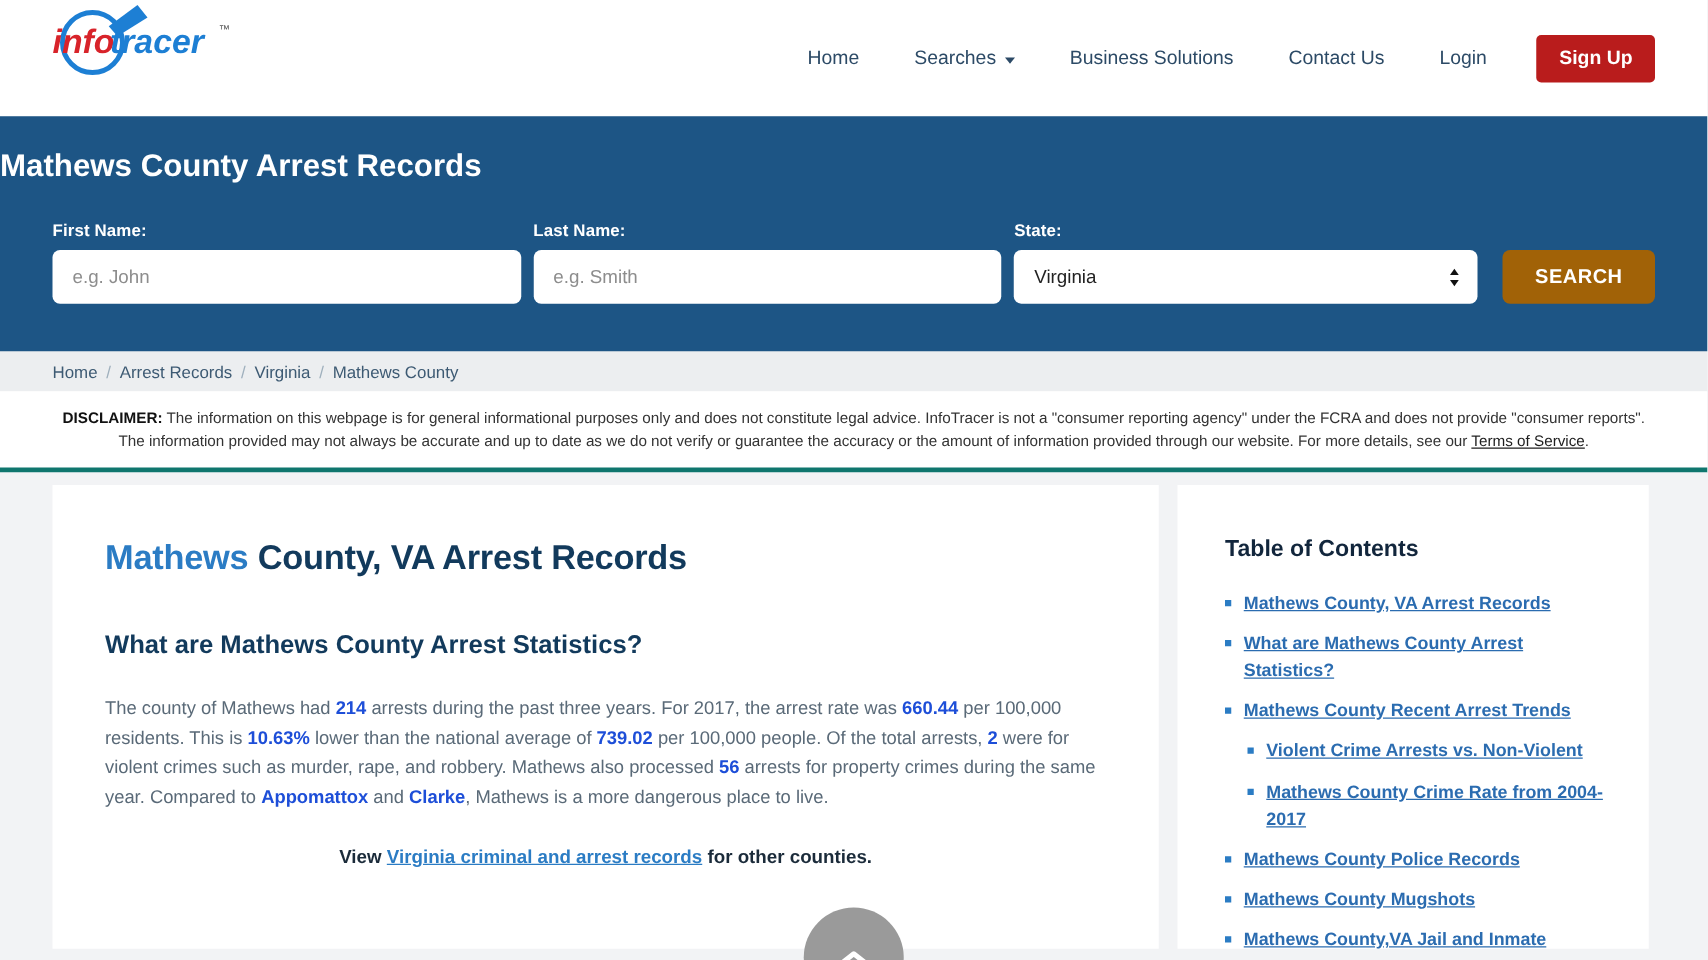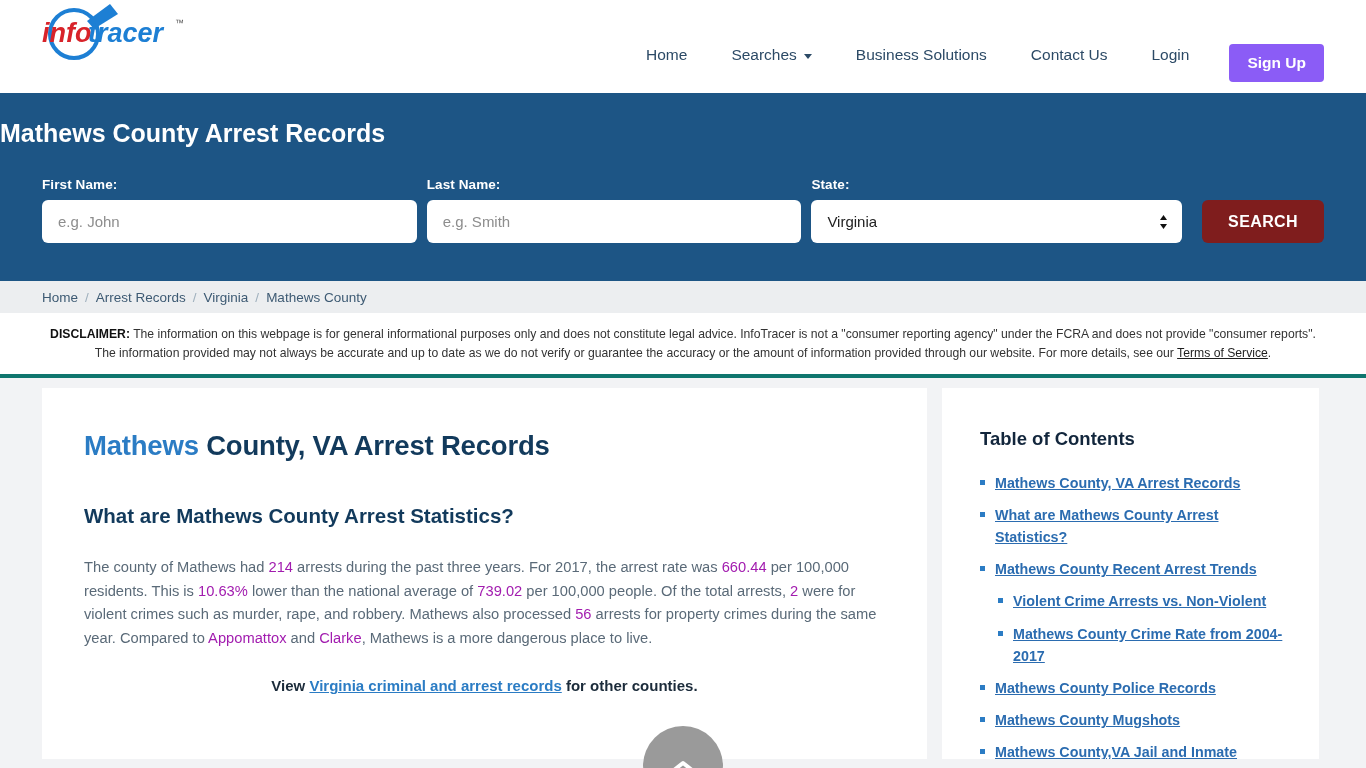--- a/index.html
+++ b/index.html
@@ -50,33 +50,32 @@
   .caret {
     width: 0; height: 0;
     border-left: 4.5px solid transparent;
     border-right: 4.5px solid transparent;
     border-top: 5.5px solid #2c4a66;
     display: inline-block;
     position: relative;
     top: 1px;
   }
   .signup-btn {
-    background: #8b5cf6;
+    background: #b91c1c;
     color: #fff;
     font-size: 15.5px;
     font-weight: bold;
     border: none;
     border-radius: 4px;
     padding: 0 18px;
     height: 38px;
     margin-left: 18px;
     cursor: pointer;
     font-family: "Liberation Sans", sans-serif;
     white-space: nowrap;
-    margin-top: 16px;
   }
 
   
   .search-header {
     background: #1d5585;
     height: 188px;
     padding-top: 20px;
     position: relative;
   }
   .search-title {
@@ -133,21 +132,21 @@
   }
   .sel-arrows {
     position: absolute;
     right: 14px;
     top: 50%;
     transform: translateY(-50%);
     pointer-events: none;
     line-height: 0;
   }
   .search-btn {
-    background: #7f1d1d;
+    background: #a16207;
     color: #fff;
     border: none;
     border-radius: 6px;
     height: 43px;
     width: 123px;
     font-size: 16px;
     font-weight: bold;
     letter-spacing: .4px;
     cursor: pointer;
     font-family: "Liberation Sans", sans-serif;
@@ -211,21 +210,21 @@
     color: #123a5c;
     font-weight: bold;
     margin-bottom: 28px;
   }
   p.body-text {
     font-size: 14.7px;
     line-height: 1.62;
     color: #5a6a78;
     margin-bottom: 26px;
   }
-  p.body-text b { color: #a21caf; font-weight: normal; }
+  p.body-text b { color: #1d4ed8; font-weight: bold; }
   p.view-line {
     font-size: 15px;
     color: #1b2b3a;
     font-weight: bold;
     text-align: center;
   }
   p.view-line a {
     color: #2b7cc4;
     text-decoration: underline;
     font-weight: bold;

